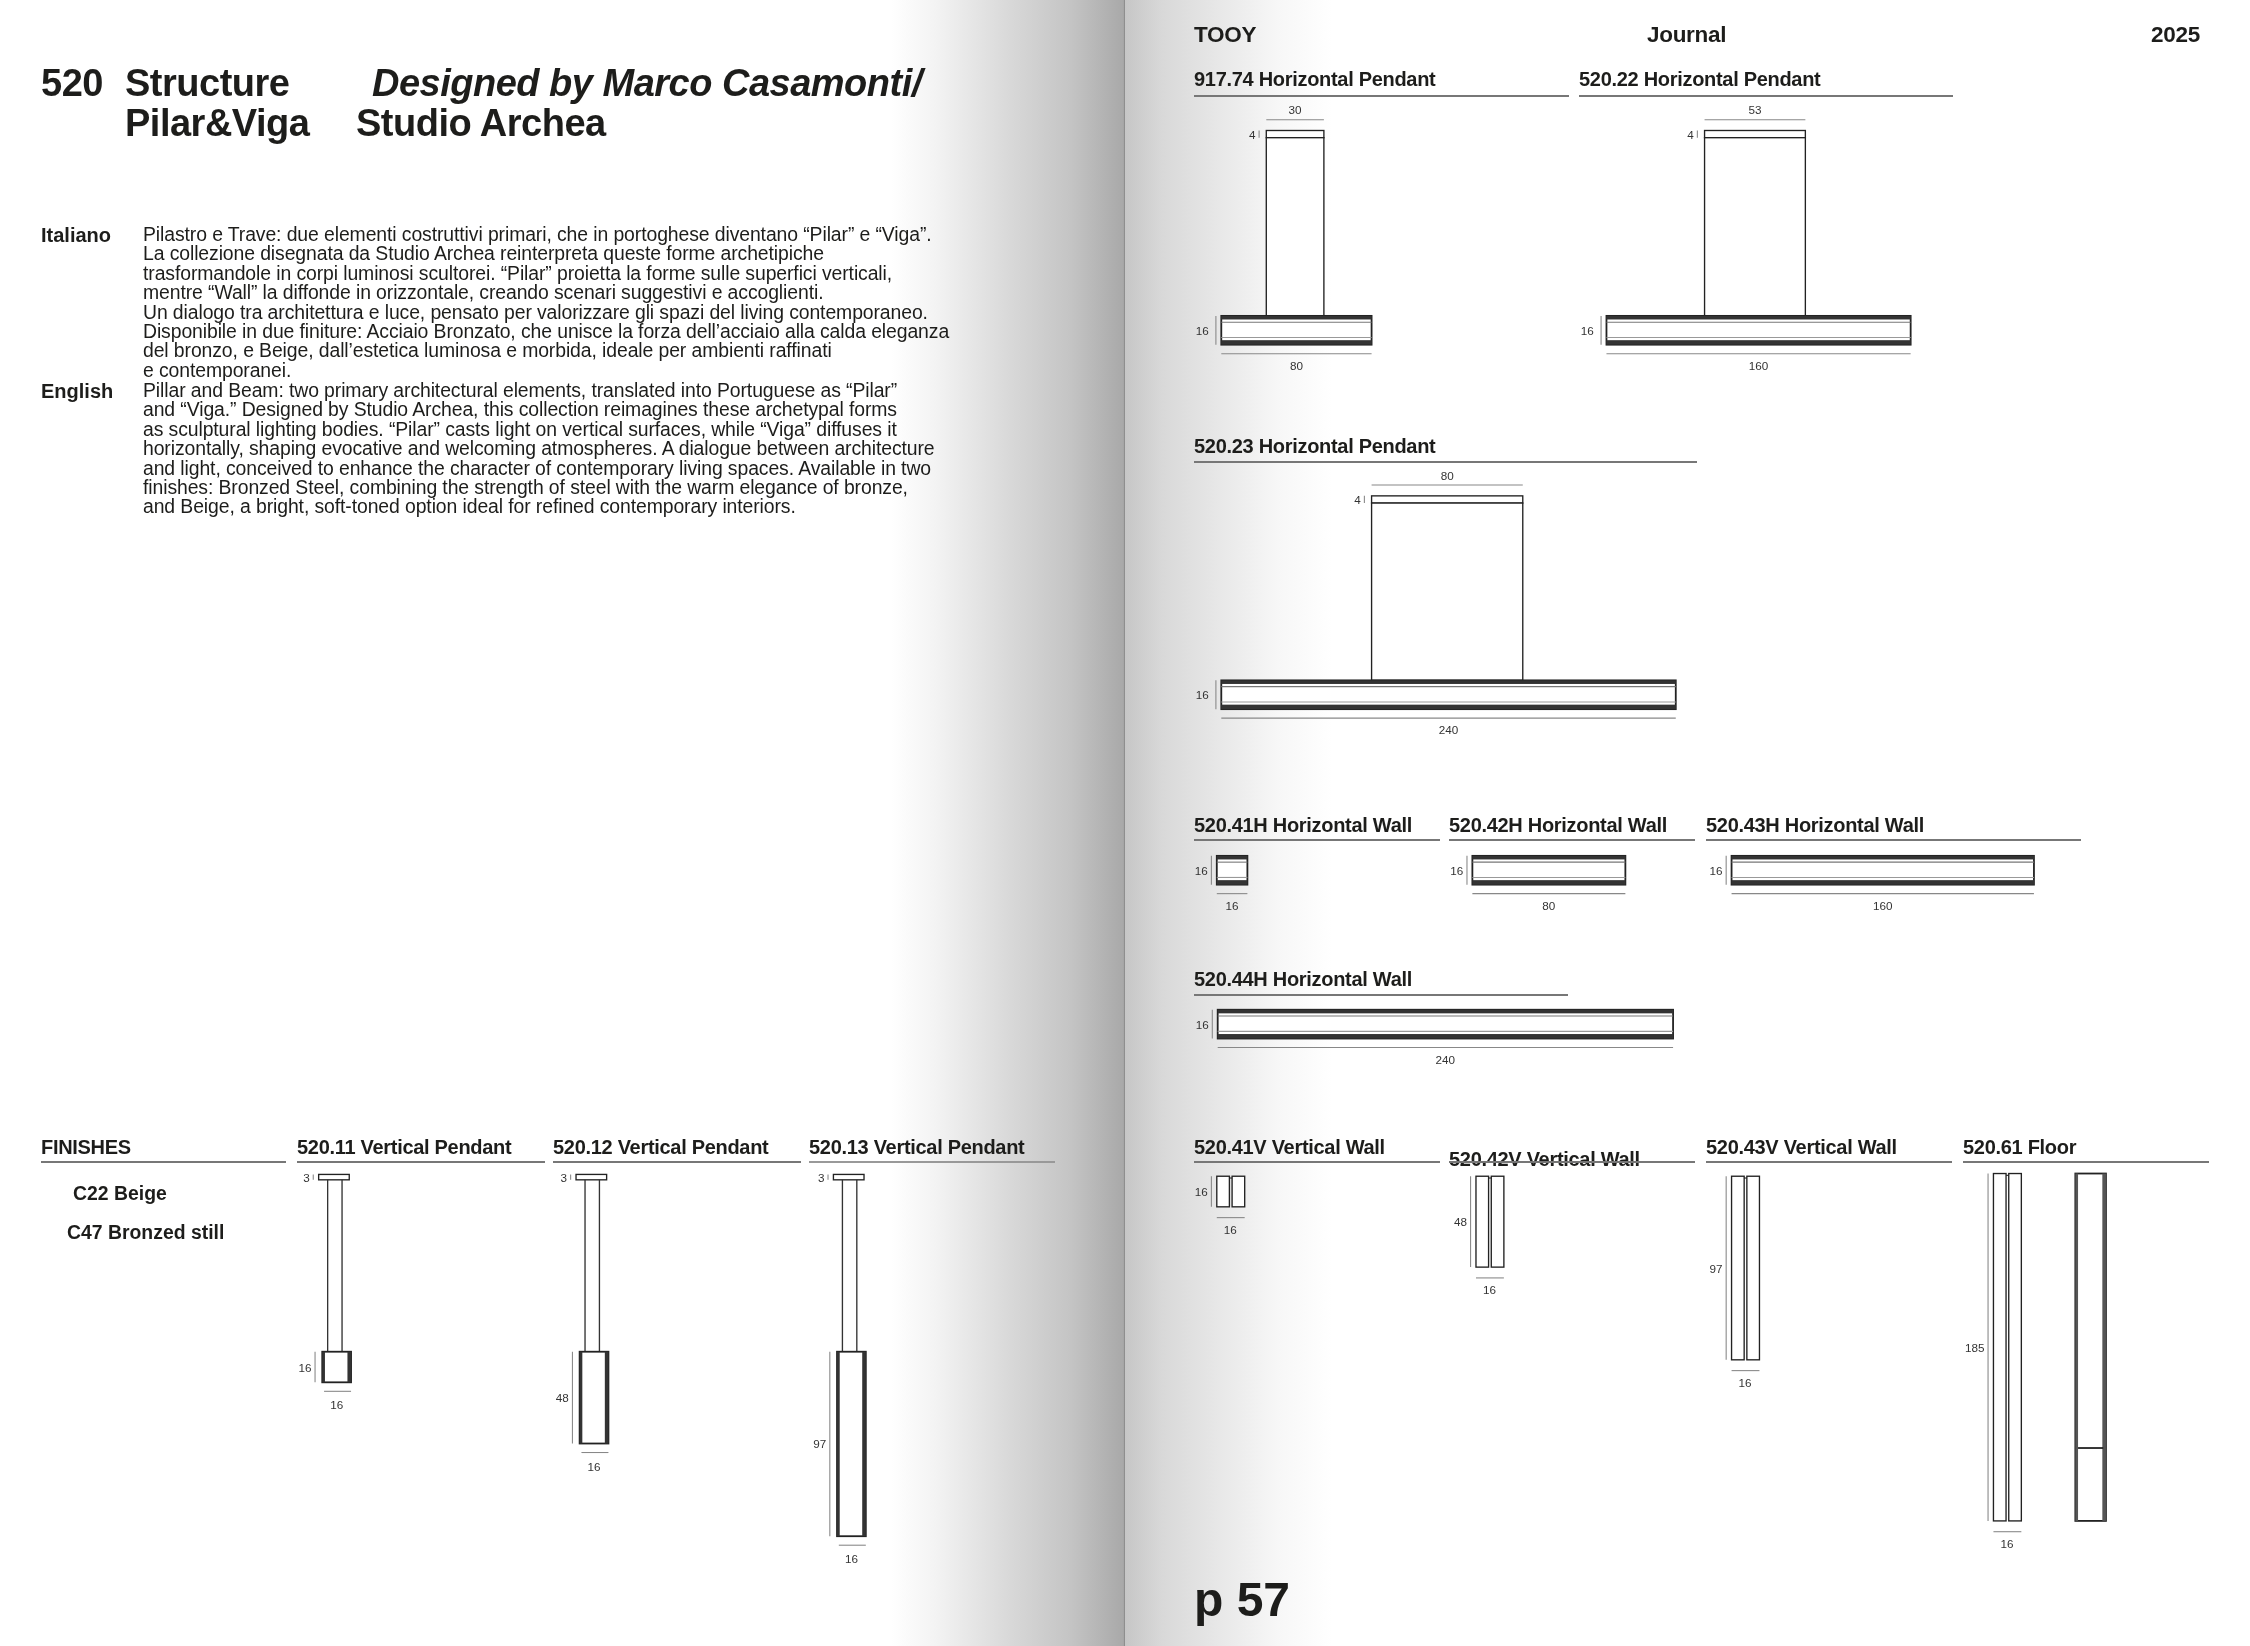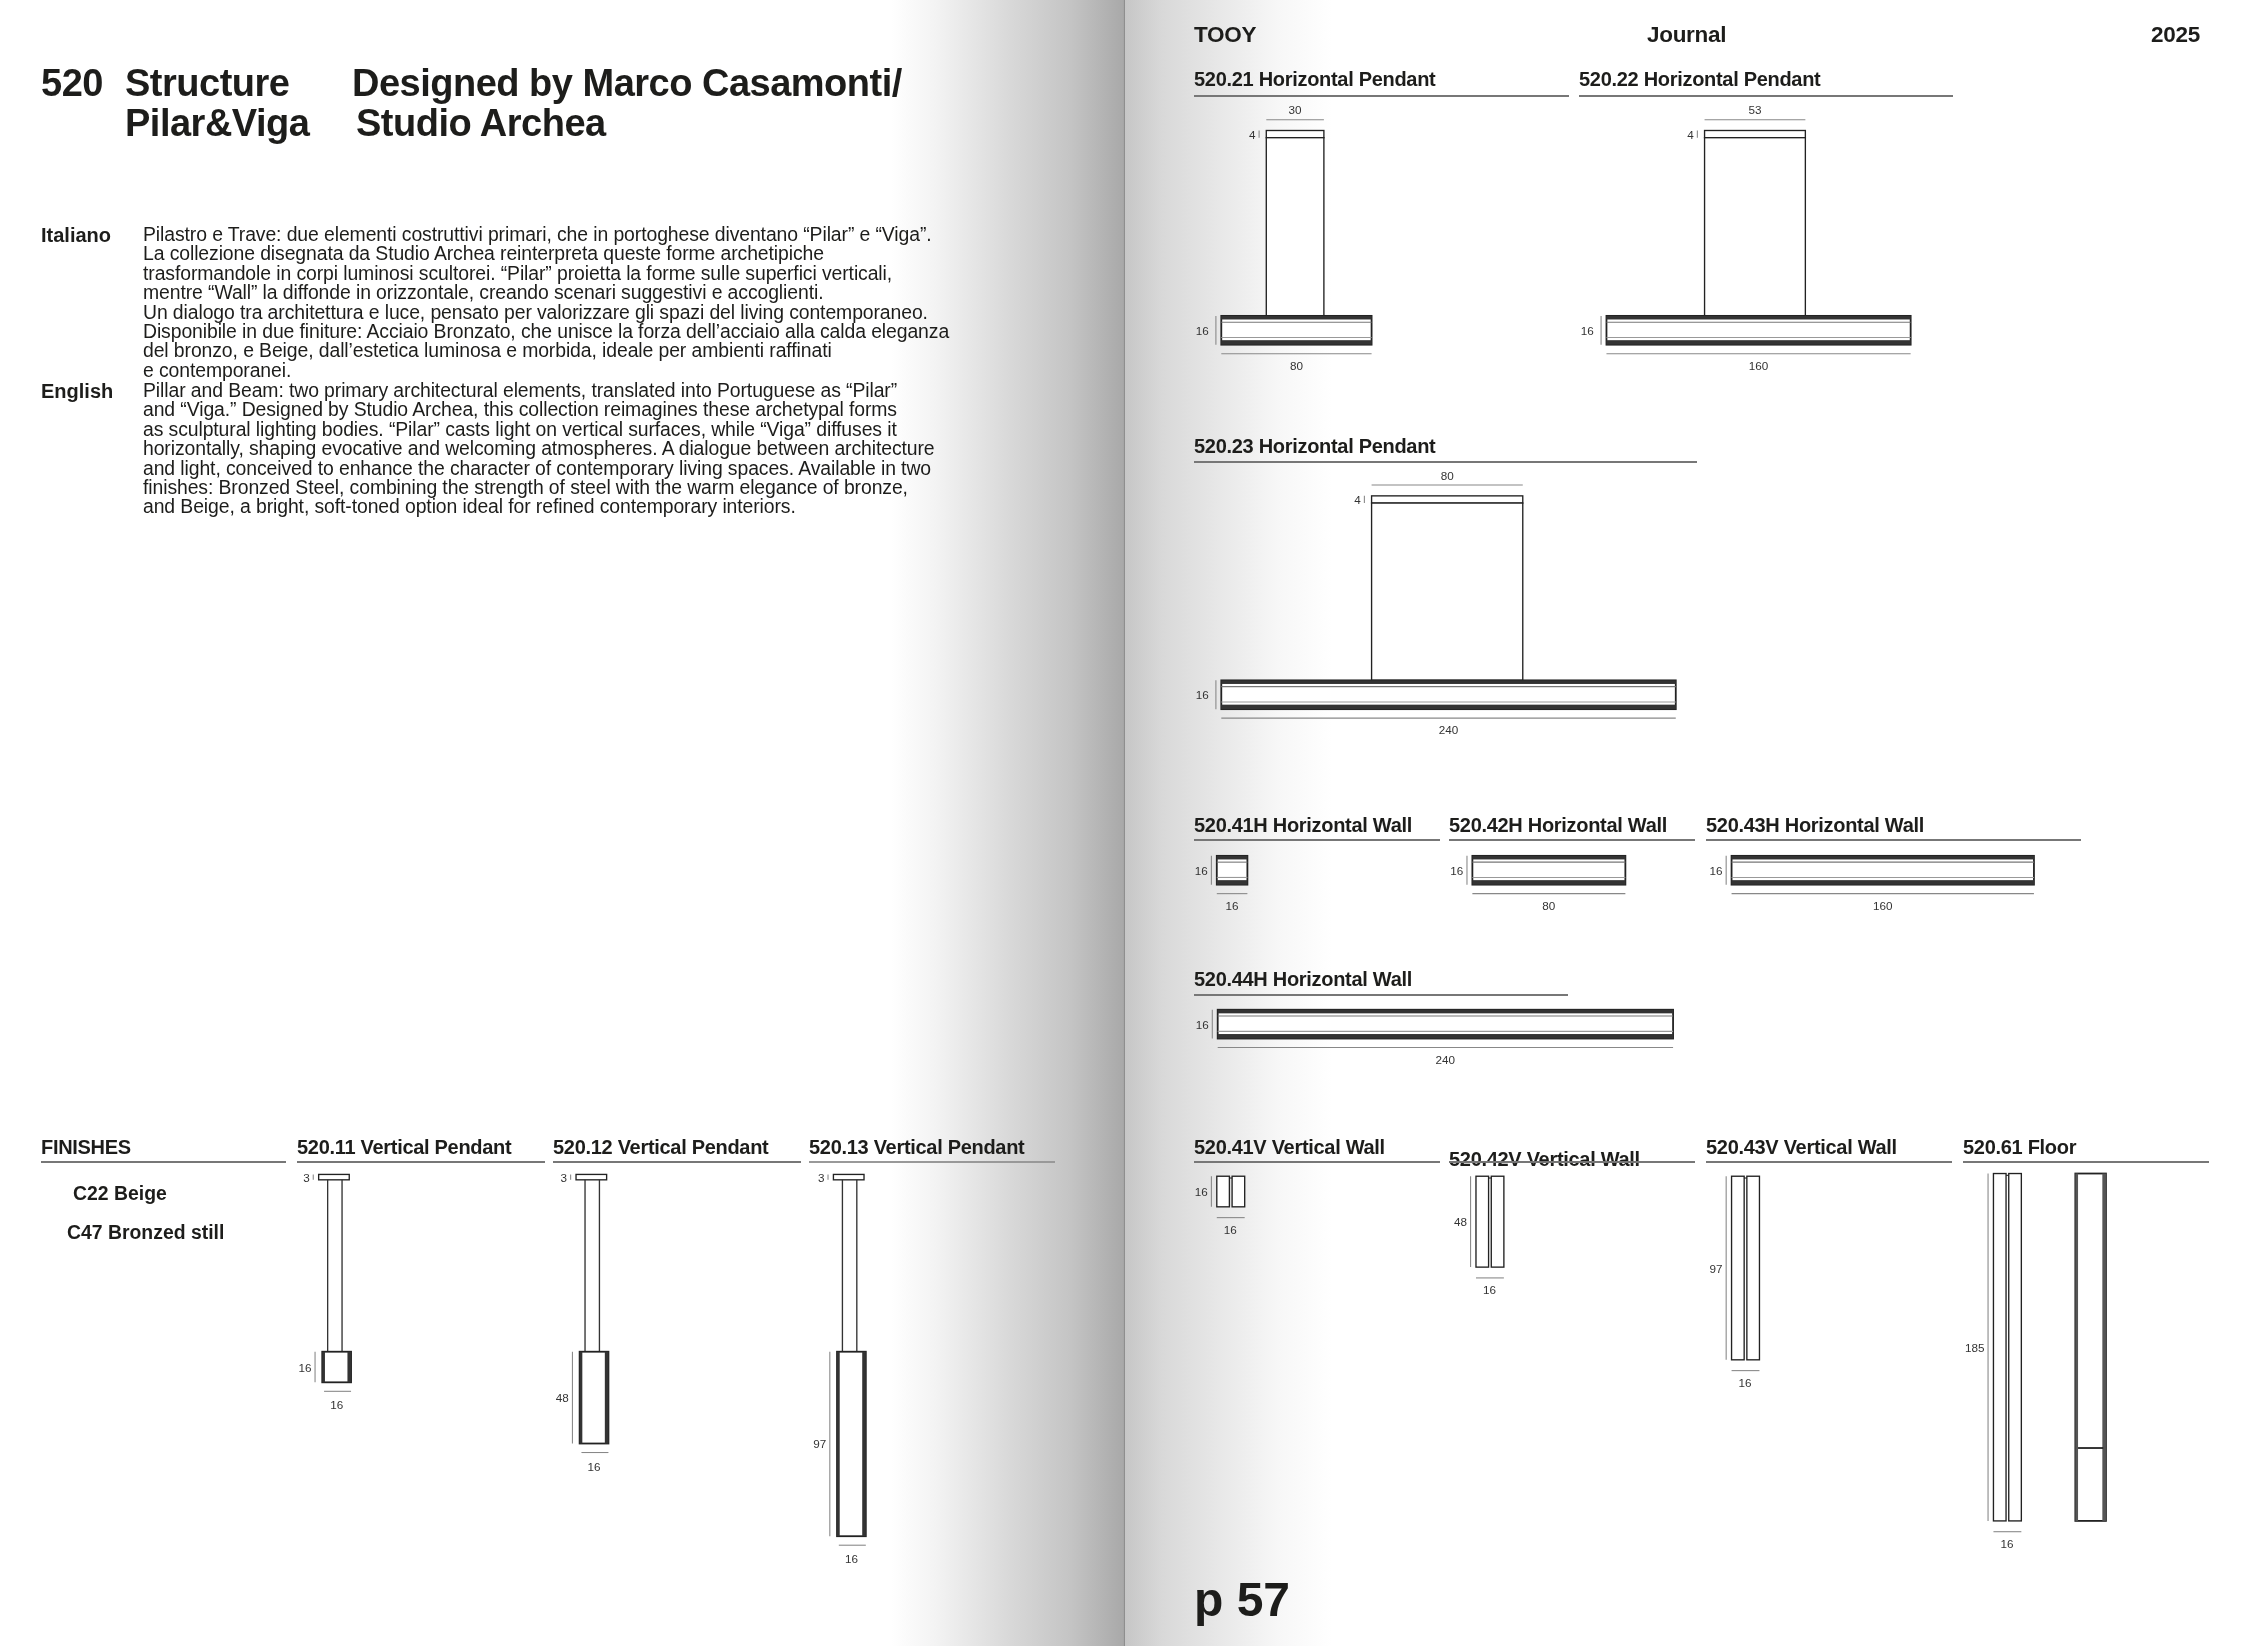--- a/index.html
+++ b/index.html
@@ -25,21 +25,21 @@
 </head>
 <body>
 
 <div class="page-left"></div>
 <div class="page-right"></div>
 <div class="gutter"></div>
 
 <div class="abs title" style="left:41px; top:63px;">520</div>
 <div class="abs title" style="left:125px; top:63px;">Structure</div>
 <div class="abs title" style="left:125px; top:103px;">Pilar&amp;Viga</div>
-<div class="abs title" style="left:352px; top:63px;">Designed by Marco Casamonti/</div>
+<div class="abs title" style="left:372px; top:63px;font-style:italic;">Designed by Marco Casamonti/</div>
 <div class="abs title" style="left:356px; top:103px;">Studio Archea</div>
 
 <div class="abs lbl" style="left:41px; top:224px;">Italiano</div>
 <div class="abs body-text" style="left:143px; top:225px;">
   <div>Pilastro e Trave: due elementi costruttivi primari, che in portoghese diventano “Pilar” e “Viga”.</div>
   <div>La collezione disegnata da Studio Archea reinterpreta queste forme archetipiche</div>
   <div>trasformandole in corpi luminosi scultorei. “Pilar” proietta la forme sulle superfici verticali,</div>
   <div>mentre “Wall” la diffonde in orizzontale, creando scenari suggestivi e accoglienti.</div>
   <div>Un dialogo tra architettura e luce, pensato per valorizzare gli spazi del living contemporaneo.</div>
   <div>Disponibile in due finiture: Acciaio Bronzato, che unisce la forza dell’acciaio alla calda eleganza</div>
@@ -66,21 +66,21 @@
 <div class="rule" style="left:297px; top:1161px; width:248px;"></div>
 <div class="abs sec" style="left:553px; top:1136px;"><span>520.12</span> <span>Vertical Pendant</span></div>
 <div class="rule" style="left:553px; top:1161px; width:248px;"></div>
 <div class="abs sec" style="left:809px; top:1136px;"><span>520.13</span> <span>Vertical Pendant</span></div>
 <div class="rule" style="left:809px; top:1161px; width:246px; background:#999;"></div>
 
 <div class="abs hdr" style="left:1194px; top:21.6px;text-align:right;">TOOY</div>
 <div class="abs hdr" style="left:1647px; top:21.6px;">Journal</div>
 <div class="abs hdr" style="left:2151px; top:21.6px;">2025</div>
 
-<div class="abs sec" style="left:1194px; top:68px;"><span>520.21</span> <span>Horizontal Pendant</span></div>
+<div class="abs sec" style="left:1194px; top:68px;"><span>917.74</span> <span>Horizontal Pendant</span></div>
 <div class="rule" style="left:1194px; top:95px; width:375px;"></div>
 <div class="abs sec" style="left:1579px; top:68px;"><span>520.22</span> <span>Horizontal Pendant</span></div>
 <div class="rule" style="left:1579px; top:95px; width:374px;"></div>
 
 <div class="abs sec" style="left:1194px; top:435px;"><span>520.23</span> <span>Horizontal Pendant</span></div>
 <div class="rule" style="left:1194px; top:461px; width:503px;"></div>
 
 <div class="abs sec" style="left:1194px; top:814px;"><span>520.41H</span> <span>Horizontal Wall</span></div>
 <div class="rule" style="left:1194px; top:839px; width:246px;"></div>
 <div class="abs sec" style="left:1449px; top:814px;"><span>520.42H</span> <span>Horizontal Wall</span></div>

